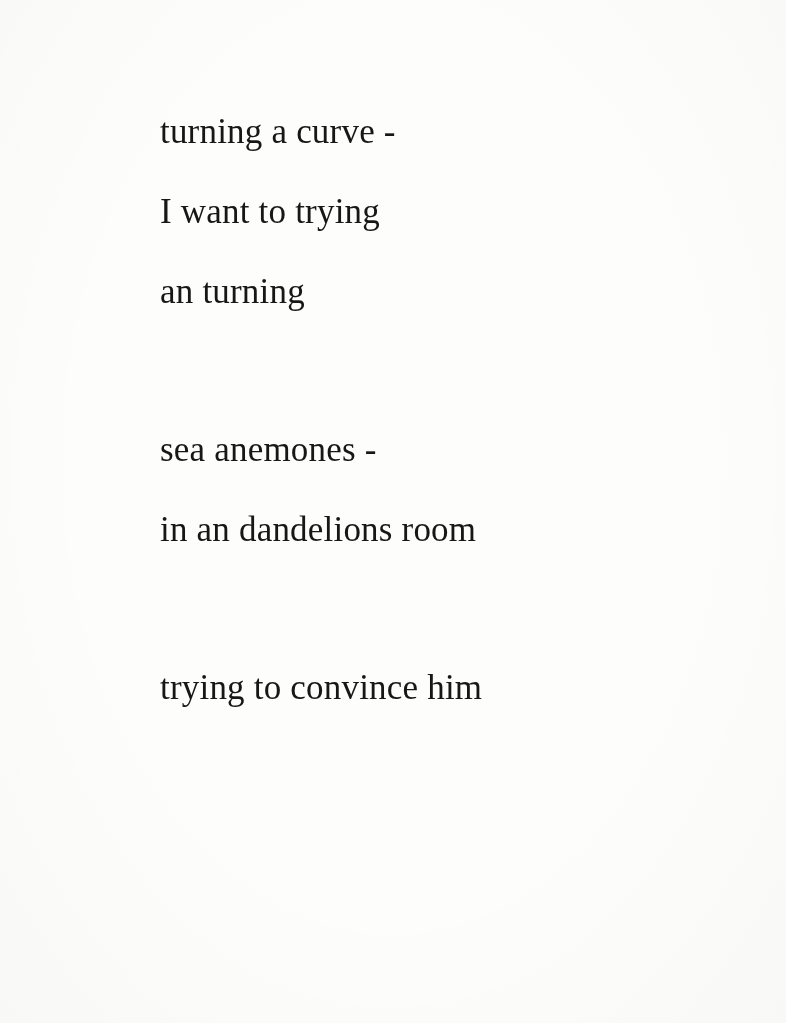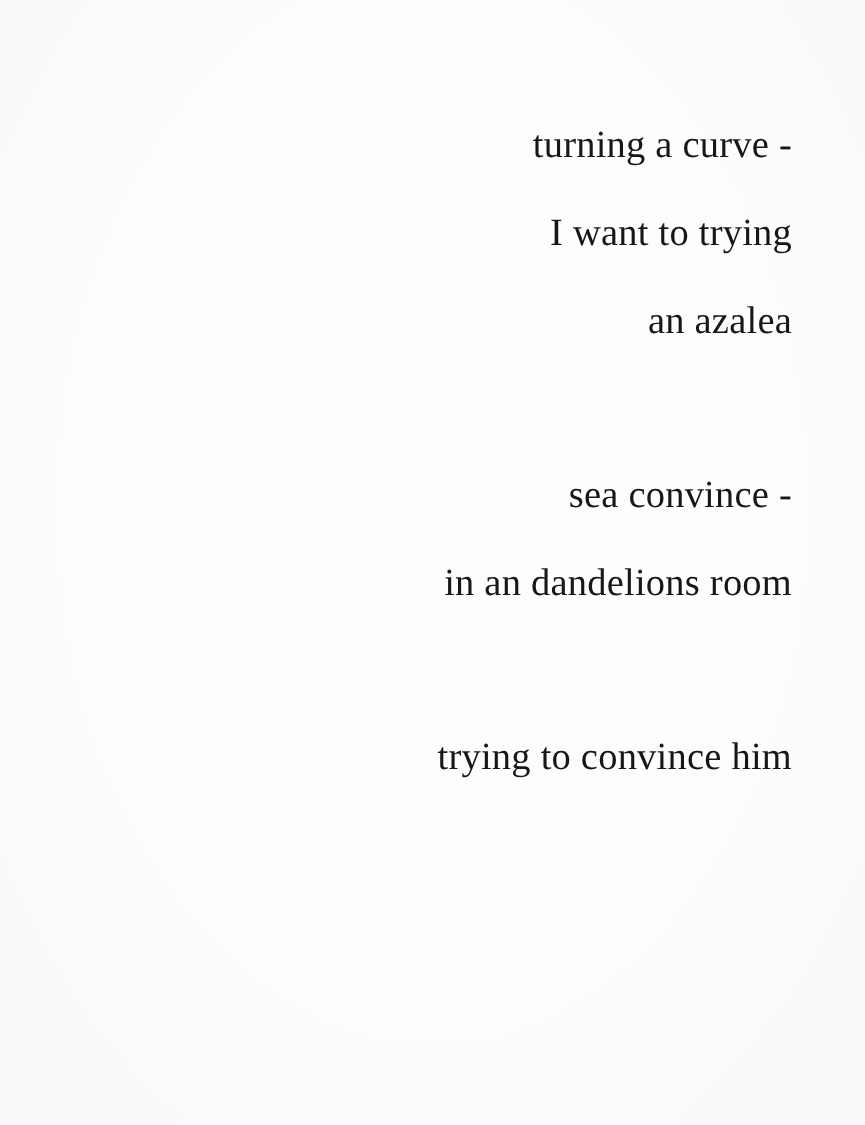--- a/index.html
+++ b/index.html
@@ -13,21 +13,20 @@
     font-family: "Liberation Serif", serif;
     color: #171717;
     overflow: hidden;
   }
   .page {
     position: relative;
     width: 786px;
     height: 1023px;
     background: #fdfdfb;
     box-sizing: border-box;
-    text-align: right;
   }
   
   .paper-tint {
     position: absolute;
     inset: 0;
     background:
       radial-gradient(ellipse at 50% 45%, rgba(255,255,255,0) 55%, rgba(0,0,0,0.020) 100%);
     pointer-events: none;
   }
   .poem-block {
@@ -54,25 +53,25 @@
 <body>
 
 <div class="page">
   <div class="paper-tint"></div>
 
   <div class="poem-block">
 
     <div class="stanza">
       <div class="line">turning a curve -</div>
       <div class="line">I want to trying</div>
-      <div class="line">an azalea</div>
+      <div class="line">an turning</div>
     </div>
 
     <div class="stanza">
-      <div class="line">sea convince -</div>
+      <div class="line">sea anemones -</div>
       <div class="line">in an dandelions room</div>
     </div>
 
     <div class="stanza">
       <div class="line">trying to convince him</div>
     </div>
 
   </div>
 </div>
 

